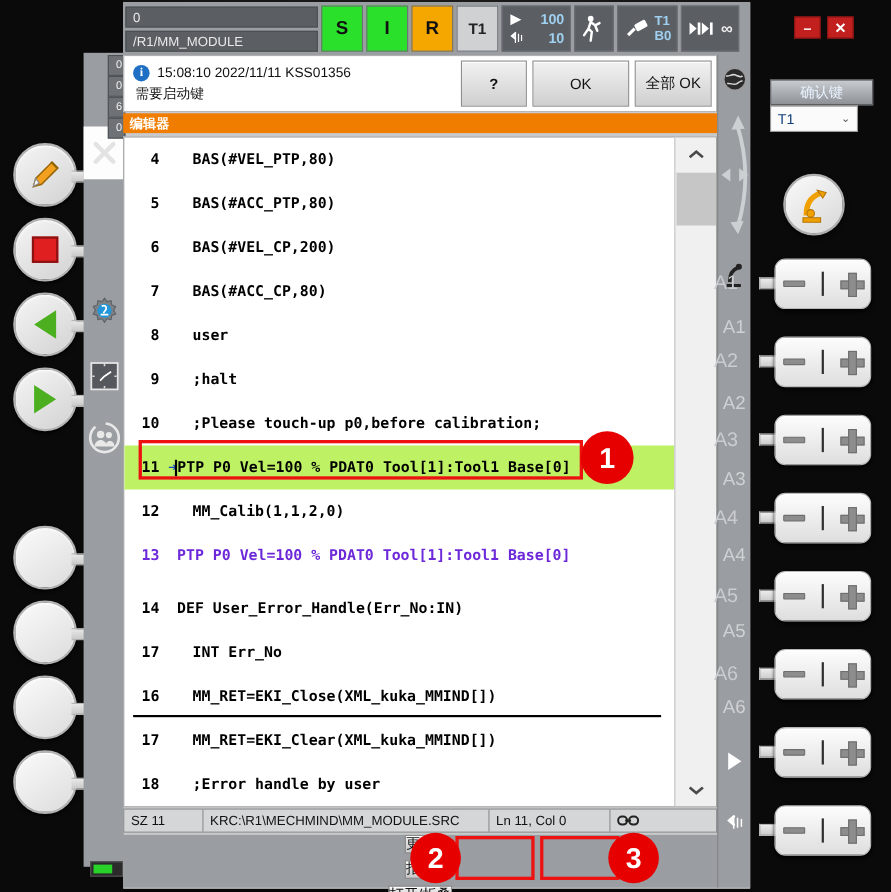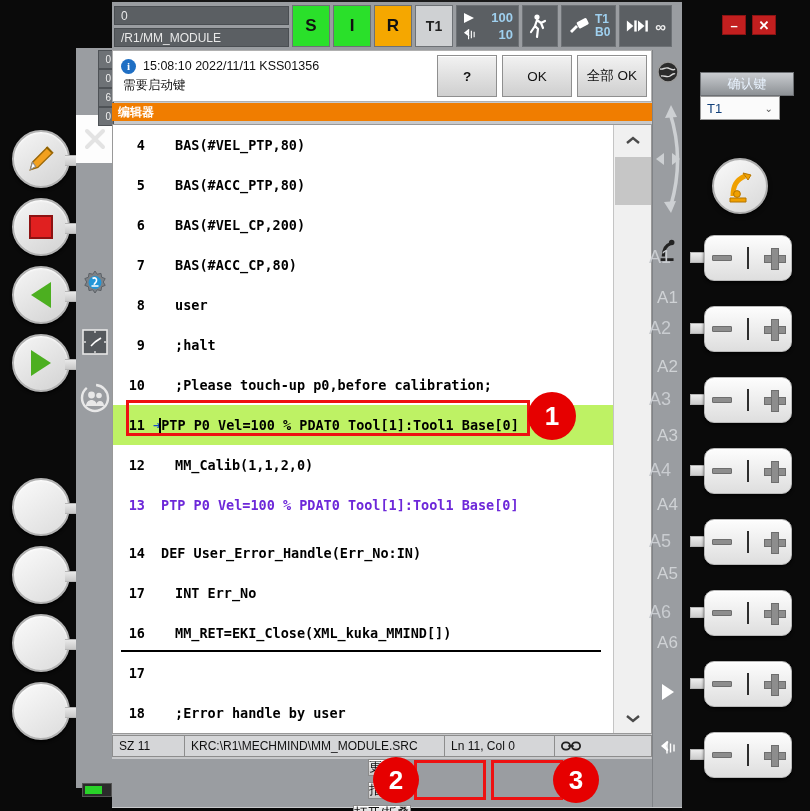--- a/index.html
+++ b/index.html
@@ -286,21 +286,21 @@
 
     <div class="msgbar">
       <div class="msg-txt">
         <div class="msg-l1">
           <span class="info-dot">i</span>
           <span>15:08:10 2022/11/11 KSS01356</span>
         </div>
         <div class="msg-l2">需要启动键</div>
       </div>
       <div class="msg-btn" style="width:60px;font-weight:bold;">?</div>
-      <div class="msg-btn" style="width:70px;">OK</div>
+      <div class="msg-btn" style="width:88px;">OK</div>
       <div class="msg-btn" style="width:70px;">全部 OK</div>
     </div>
 
     <div class="orange-bar">编辑器</div>
 
     <div class="codewrap">
       <div class="codelist">
 
         <div class="cline" style="top:0">
           <span class="cln">4</span>
@@ -356,20 +356,21 @@
         <div class="cline">
           <span class="cln">17</span>
           <span class="ctxt ind">INT Err_No</span>
         </div>
         <div class="cline">
           <span class="cln">16</span>
           <span class="ctxt ind">MM_RET=EKI_Close(XML_kuka_MMIND[])</span>
         </div>
         <div class="cline">
           <span class="cln">17</span>
+          <span class="ctxt ind">MM_RET=EKI_Clear(XML_kuka_MMIND[])</span>
         </div>
         <div class="cline">
           <span class="cln">18</span>
           <span class="ctxt ind">;Error handle by user</span>
         </div>
         <div class="cline">
 
           <span class="ctxt ind"></span>
         </div>
       </div>

